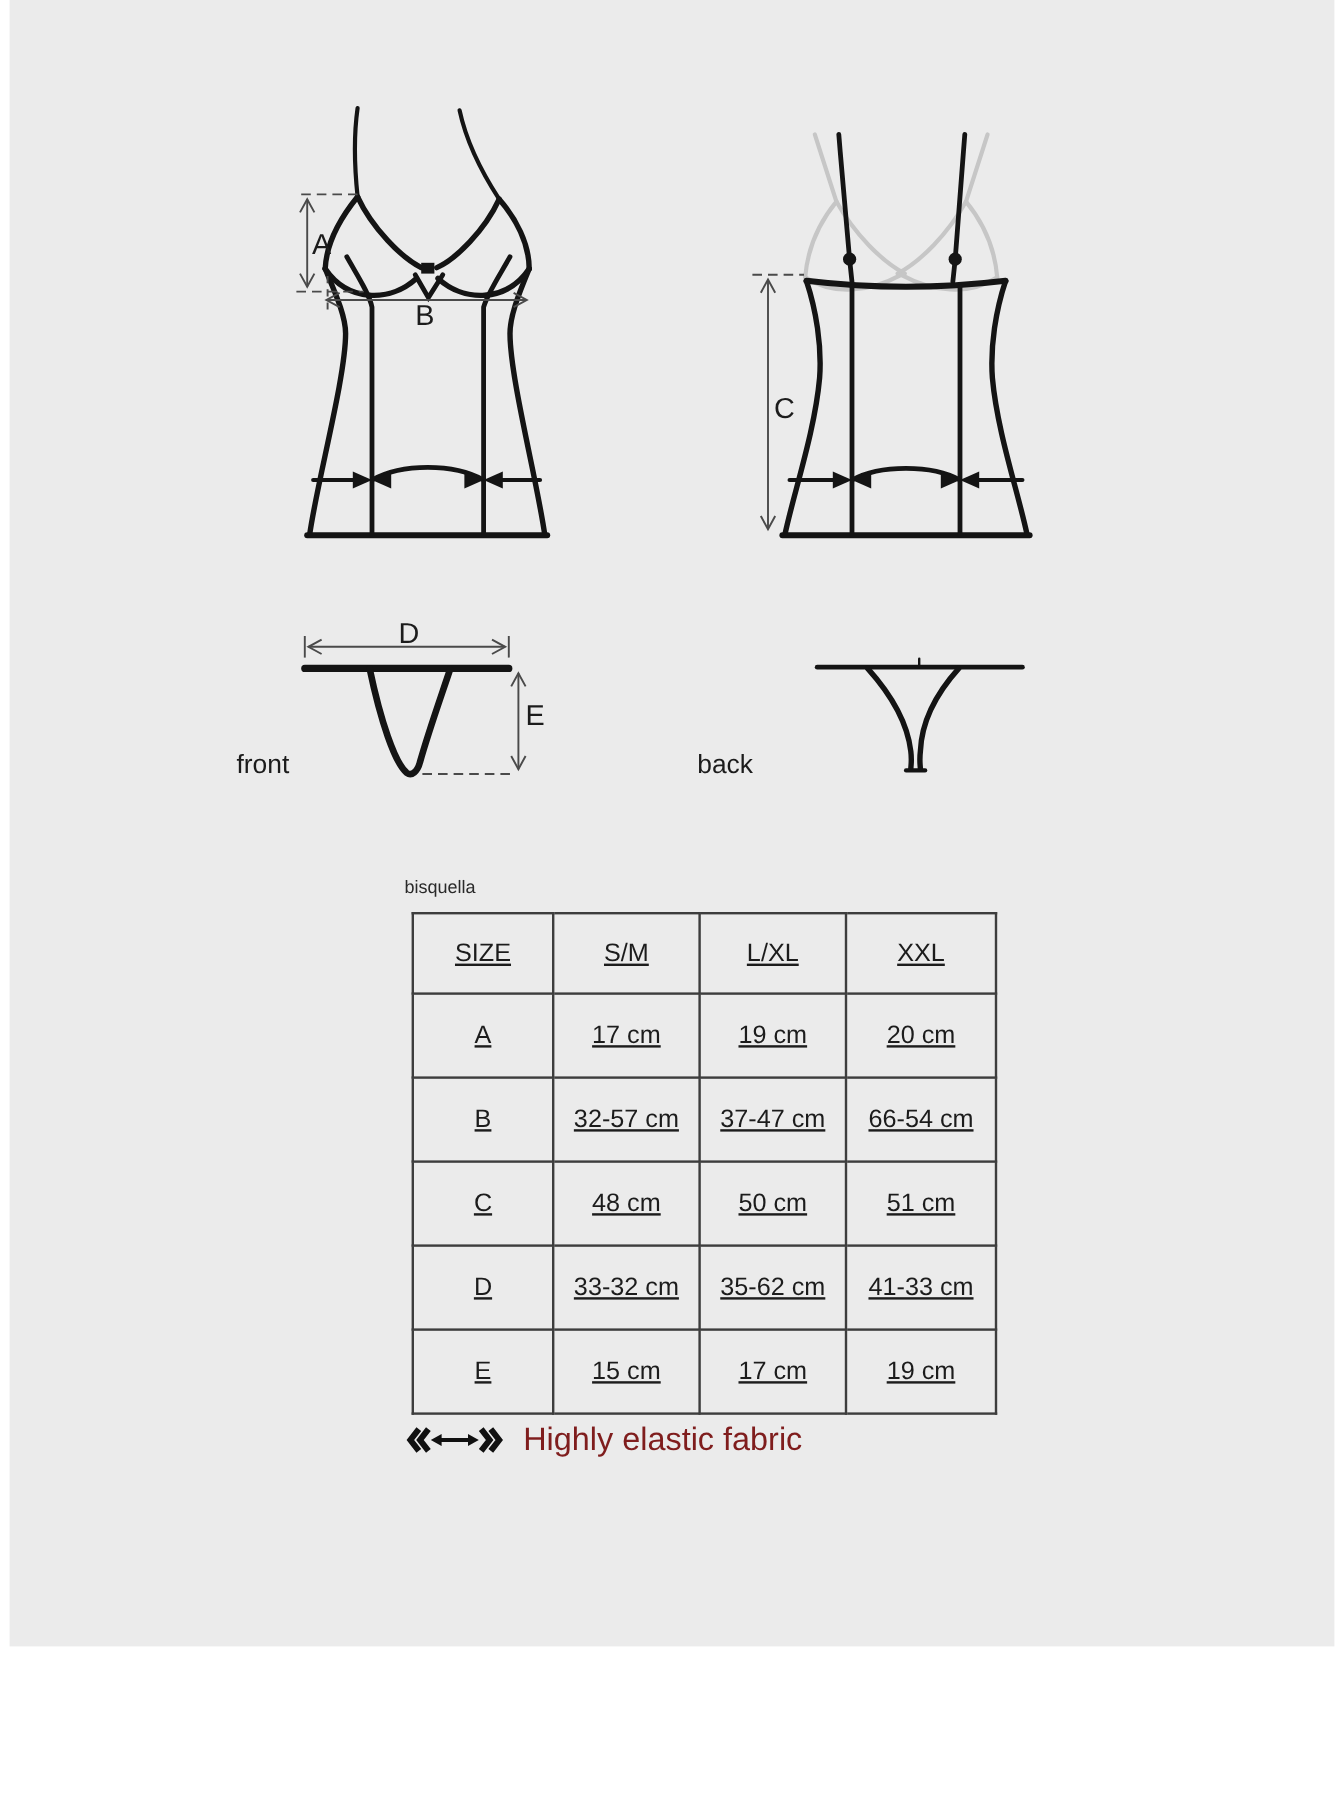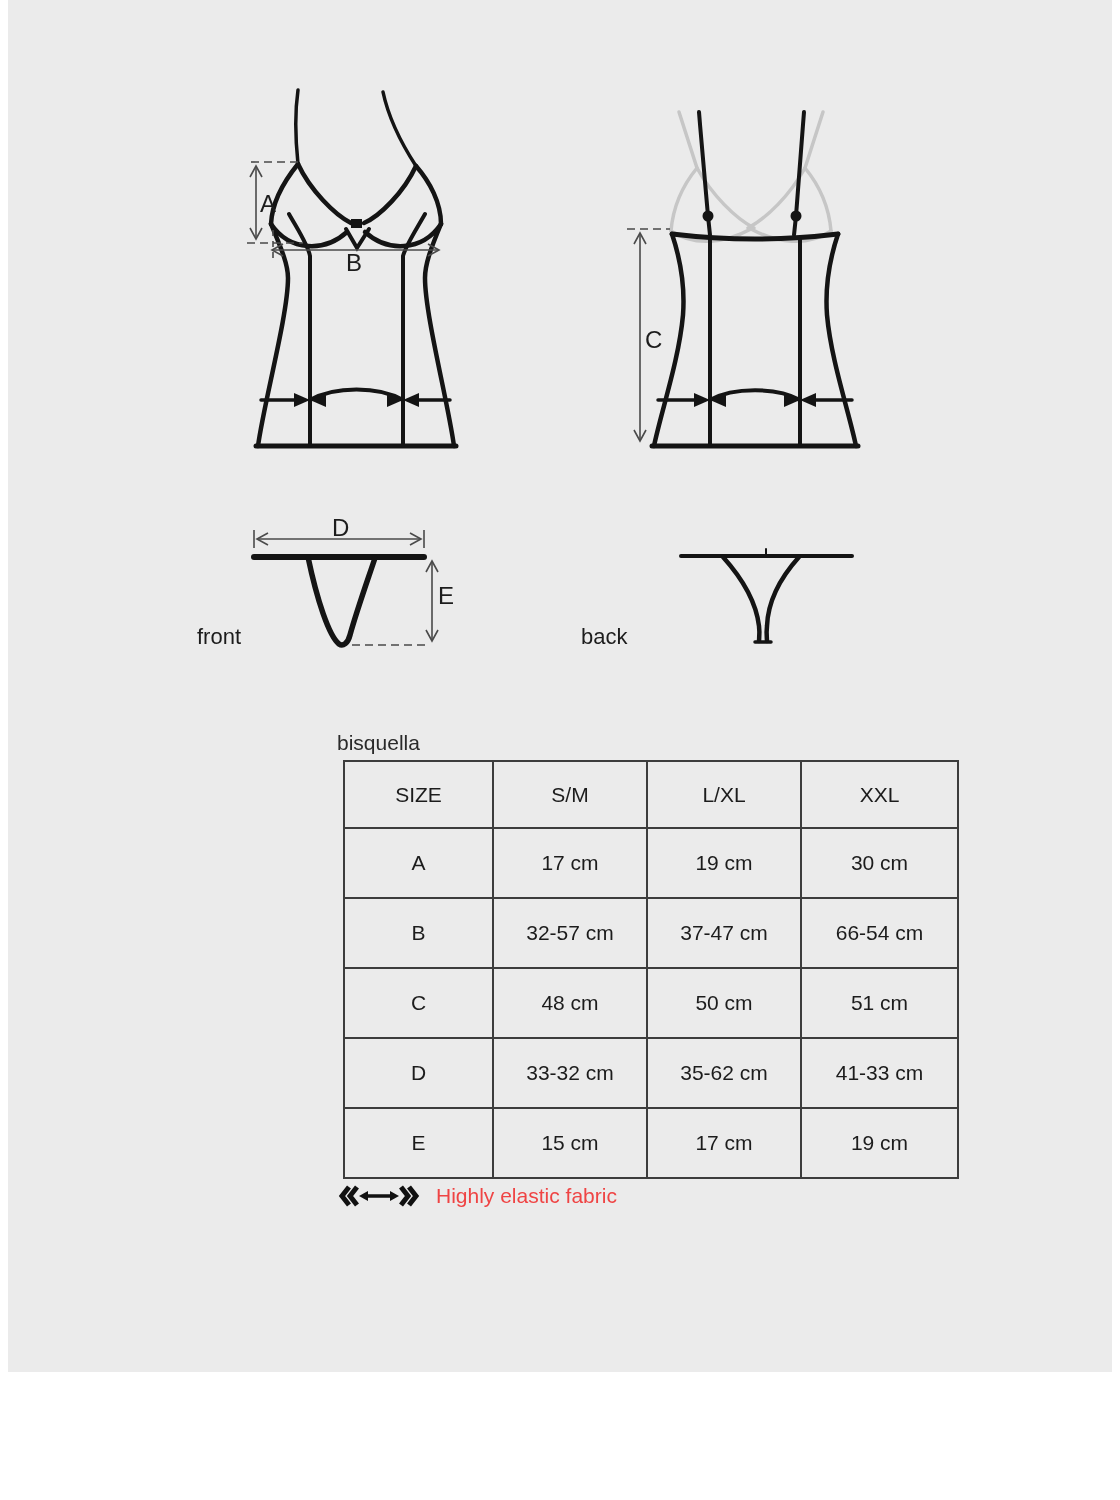--- a/index.html
+++ b/index.html
@@ -5,33 +5,33 @@
   html,body{margin:0;padding:0;}
   body{
     width:1120px;height:1500px;position:relative;background:#ffffff;
     font-family:"Liberation Sans", sans-serif;color:#1c1c1c;
   }
   .panel{position:absolute;left:8px;top:0;width:1104px;height:1372px;background:#ebebeb;}
   .abs{position:absolute;}
   svg text{font-family:"Liberation Sans", sans-serif;fill:#1c1c1c;}
   .dim-label{font-size:24px;}
   .view-label{font-size:22px;}
-  .product-name{position:absolute;left:337px;top:731px;font-size:21px;color:#2a2a2a;}
+  .product-name{position:absolute;left:337px;top:731px;font-size:15px;color:#2a2a2a;}
   table.size-table{
     position:absolute;left:343px;top:760px;border-collapse:collapse;table-layout:fixed;
   }
   table.size-table td,table.size-table th{
     border:2px solid #3d3d3d;text-align:center;vertical-align:middle;
-    font-size:21px;font-weight:400;color:#1c1c1c;padding:16px;background:transparent;
+    font-size:21px;font-weight:400;color:#1c1c1c;padding:0;background:transparent;text-decoration:underline;
   }
   tr.hdr{height:67px;}
   tr.row{height:70px;}
   .c0{width:115px;} .c1{width:120px;} .c2{width:120px;} .c3{width:123px;margin-left:29px;}
   .fabric-row{position:absolute;left:337px;top:1184px;display:flex;align-items:center;}
-  .fabric-note{margin-left:15px;font-size:21px;color:#ef4444;}
+  .fabric-note{margin-left:15px;font-size:27px;color:#7f1d1d;}
 </style>
 </head>
 <body>
 
 <div class="panel"></div>
 
 <svg class="abs" style="left:0;top:0;" width="1120" height="700" viewBox="0 0 1120 700">
 
   <g fill="none" stroke="#141414" stroke-linecap="round">
 
@@ -161,21 +161,21 @@
       <tr class="hdr">
     <th class="c0">SIZE</th>
     <th class="c1">S/M</th>
     <th class="c2">L/XL</th>
     <th class="c3">XXL</th>
   </tr>
   <tr class="row">
     <td>A</td>
     <td>17 cm</td>
     <td>19 cm</td>
-    <td>30 cm</td>
+    <td>20 cm</td>
   </tr>
   <tr class="row">
     <td>B</td>
     <td>32-57 cm</td>
     <td>37-47 cm</td>
     <td>66-54 cm</td>
   </tr>
   <tr class="row">
     <td>C</td>
     <td>48 cm</td>

